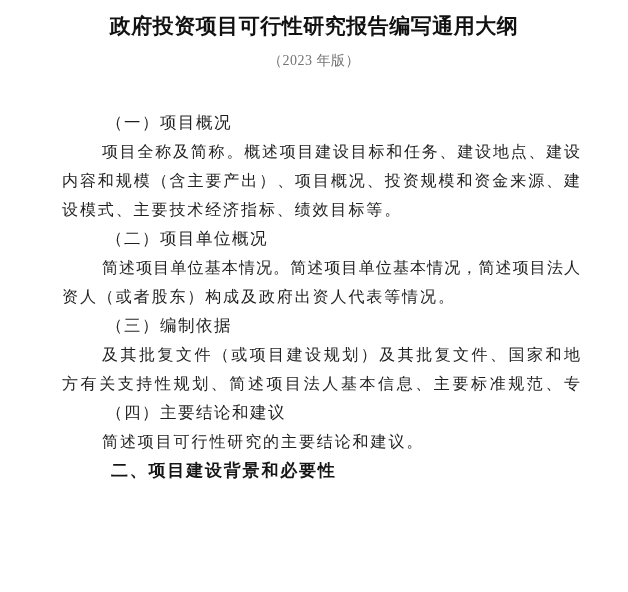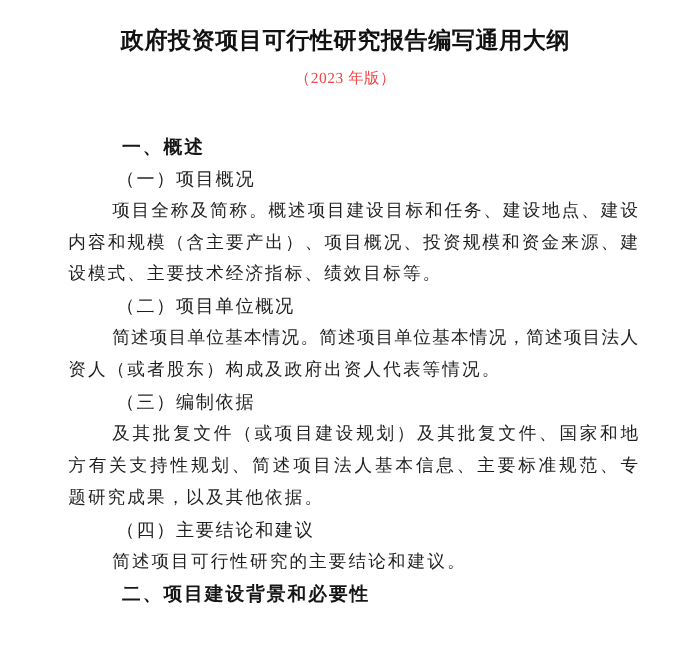--- a/index.html
+++ b/index.html
@@ -10,36 +10,36 @@
   .page {
     position: relative;
     width: 628px;
     height: 592px;
     background: #ffffff;
     overflow: hidden;
     color: #1f1f1f;
     font-family: "Liberation Serif", serif;
   }
   .doc-title {
-    margin-top: 24px;
+    margin-top: 13px;
     text-align: center;
     font-size: 21px;
     line-height: 27px;
     font-weight: bold;
     letter-spacing: 0.5px;
     color: #111111;
     font-family: "Liberation Serif", serif;
   }
   .doc-subtitle {
     margin-top: 12px;
     text-align: center;
     font-size: 14px;
     line-height: 18px;
     letter-spacing: 0.5px;
-    color: #ef4444;
+    color: #737373;
   }
   .doc-body {
     margin: 38px 48px 0 62px;
     width: 518px;
   }
   .ln {
     height: 29px;
     line-height: 29px;
     font-size: 16px;
     color: #1f1f1f;
@@ -85,30 +85,28 @@
 </head>
 <body>
 
 <div class="page">
 
   <div class="doc-title">政府投资项目可行性研究报告编写通用大纲</div>
 
   <div class="doc-subtitle">（2023 年版）</div>
 
   <div class="doc-body">
-    <div class="ln h1">一、概述</div>
     <div class="ln h2">（一）项目概况</div>
     <div class="ln pf">项目全称及简称。概述项目建设目标和任务、建设地点、建设</div>
     <div class="ln pj">内容和规模（含主要产出）、项目概况、投资规模和资金来源、建</div>
     <div class="ln pl">设模式、主要技术经济指标、绩效目标等。</div>
     <div class="ln h2">（二）项目单位概况</div>
     <div class="ln pf">简述项目单位基本情况。简述项目单位基本情况，简述项目法人</div>
     <div class="ln pl">资人（或者股东）构成及政府出资人代表等情况。</div>
     <div class="ln h2">（三）编制依据</div>
     <div class="ln pf">及其批复文件（或项目建设规划）及其批复文件、国家和地</div>
     <div class="ln pj">方有关支持性规划、简述项目法人基本信息、主要标准规范、专</div>
-    <div class="ln pl">题研究成果，以及其他依据。</div>
     <div class="ln h2">（四）主要结论和建议</div>
     <div class="ln ps">简述项目可行性研究的主要结论和建议。</div>
     <div class="ln h1">二、项目建设背景和必要性</div>
   </div>
 
 </div>
 
 </body></html>

